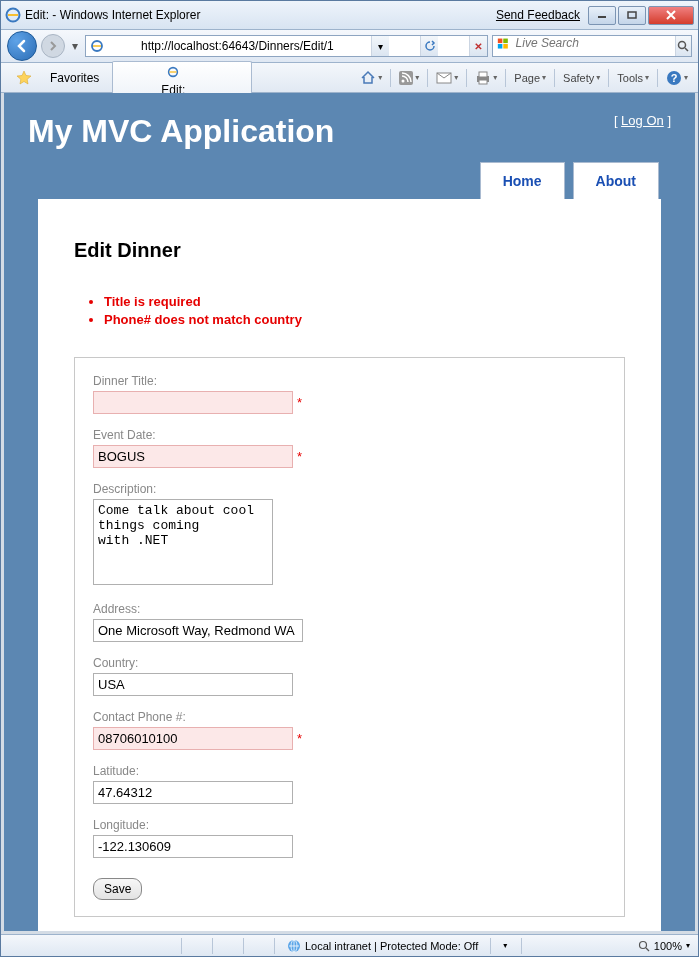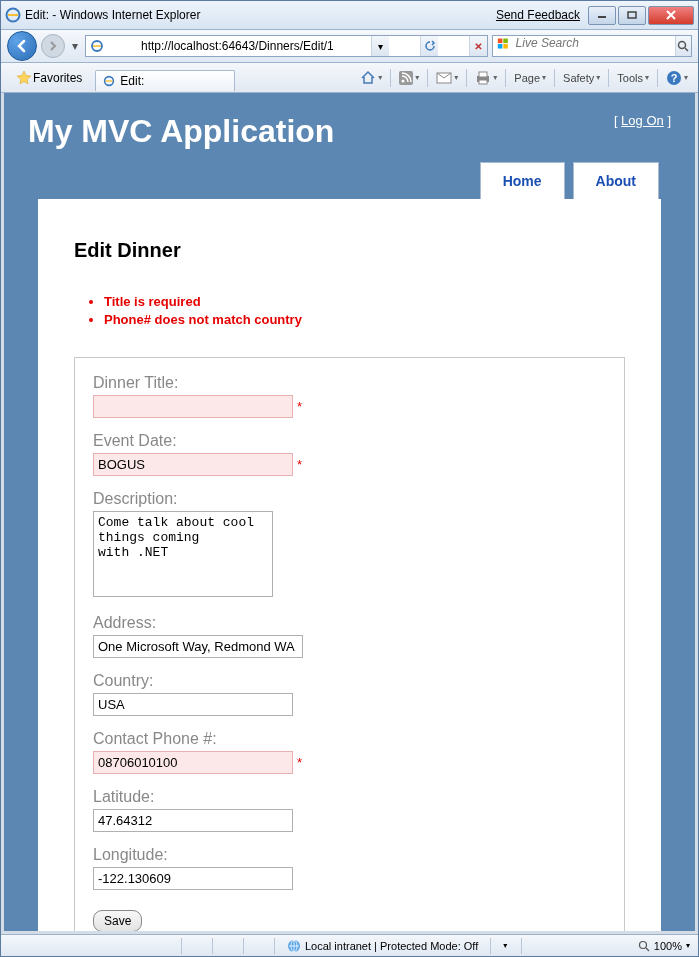--- a/index.html
+++ b/index.html
@@ -24,22 +24,22 @@
 .nav-drop { width: 12px; display: flex; align-items: center; justify-content: center; color: #555; }
 .addr-box { flex: 1; display: flex; align-items: center; background: #fff; border: 1px solid #8ea5c1; height: 22px; gap: 31px; }
 .addr-icon { width: 16px; height: 16px; margin: 0 3px; }
 .addr-input { flex: 1; border: none; outline: none; font-size: 12px; padding: 0 2px; }
 .addr-btn { width: 18px; height: 20px; border-left: 1px solid #cbd5e2; display: flex; align-items: center; justify-content: center; font-size: 10px; background: linear-gradient(#f3f7fb,#dbe5f1); cursor: pointer; }
 .search-box { width: 200px; display: flex; align-items: flex-start; background: #fff; border: 1px solid #8ea5c1; height: 22px; }
 .search-input { flex: 1; border: none; outline: none; font-size: 12px; color: #888; font-style: italic; padding: 0 2px; }
 
 
 .toolbar { height: 30px; background: linear-gradient(#f4f7fb, #e1e9f3); display: flex; align-items: center; padding: 0 6px; gap: 4px; border-bottom: 1px solid #9db3cc; }
-.fav-btn { display: flex; align-items: center; gap: 1px; padding: 2px 8px; border: 1px solid transparent; cursor: pointer; }
-.tab { background: linear-gradient(#fff, #edf2f8); border: 1px solid #aabbd1; border-bottom: none; padding: 3px 24px 3px 6px; display: flex; align-items: center; gap: 4px; border-radius: 2px 2px 0 0; position: relative; top: 3px; min-width: 140px; }
+.fav-btn { display: flex; align-items: center; gap: 18px; padding: 2px 8px; border: 1px solid transparent; cursor: pointer; }
+.tab { background: linear-gradient(#fff, #edf2f8); border: 1px solid #aabbd1; border-bottom: none; padding: 3px 24px 3px 6px; display: flex; align-items: center; gap: 4px; border-radius: 2px 2px 0 0; position: relative; top: 3px; min-width: 140px; flex-direction: column; }
 .toolbar-right { margin-left: auto; display: flex; align-items: center; gap: 2px; }
 .tbtn { padding: 2px 4px; display: flex; align-items: center; gap: 2px; color: #444; cursor: pointer; font-size: 11px; }
 .tbtn .drop { font-size: 8px; color: #666; }
 .sep { width: 1px; height: 18px; background: #b8c6d8; margin: 0 2px; }
 
 
 .page-wrap { flex: 1; overflow: auto; background: #5c87b2; padding: 0; position: relative; border: 3px solid #d4dce5; border-top: none; }
 .page-inner { margin: 8px; }
 .app-header { display: flex; justify-content: space-between; align-items: flex-start; padding: 12px 16px 0 16px; }
 .app-title { color: #fff; font-size: 32px; font-weight: bold; font-family: Arial, sans-serif; }
@@ -49,21 +49,21 @@
 .nav-tab { background: #fff; color: #1a4fb3; font-weight: bold; font-size: 14px; padding: 10px 22px; border: 1px solid #aabbd1; border-bottom: none; cursor: pointer; }
 
 .content-panel { background: #fff; margin: 0 26px; padding: 40px 36px 30px 36px; min-height: 700px; }
 .page-heading { font-size: 20px; font-weight: bold; margin-bottom: 32px; }
 .validation-summary { color: #e60000; font-weight: bold; margin-bottom: 8px; font-size: 13px; }
 .error-list { margin: 10px 0 30px 30px; color: #e60000; font-weight: bold; font-size: 13px; }
 .error-list li { margin: 3px 0; }
 
 fieldset { border: 1px solid #c8c8c8; padding: 16px 18px; }
 .field { margin-bottom: 14px; }
-.field label { display: block; color: #888; font-size: 16px; margin-bottom: 3px; }
+.field label { display: block; color: #888; font-size: 12px; margin-bottom: 3px; }
 .field input[type=text] { width: 200px; padding: 3px 4px; border: 1px solid #b0b0b0; font-size: 13px; font-family: inherit; }
 .field textarea { width: 180px; height: 86px; padding: 3px 4px; border: 1px solid #b0b0b0; font-family: "Courier New", monospace; font-size: 13px; resize: none; overflow-y: scroll; }
 .input-error { background: #fce8e8 !important; border: 1px solid #e8b0b0 !important; }
 .req { color: #e60000; margin-left: 4px; font-size: 13px; }
 .save-btn { padding: 3px 10px; background: linear-gradient(#f7f7f7,#e3e3e3); border: 1px solid #888; border-radius: 9px; font-size: 12px; cursor: pointer; margin-top: 6px; }
 
 
 .statusbar { height: 22px; background: linear-gradient(#f4f7fb, #dfe8f3); border-top: 1px solid #9db3cc; display: flex; align-items: center; font-size: 11px; }
 .status-sep { width: 1px; height: 16px; background: #b8c6d8; }
 .status-cell { padding: 0 12px; display: flex; align-items: center; gap: 4px; }

